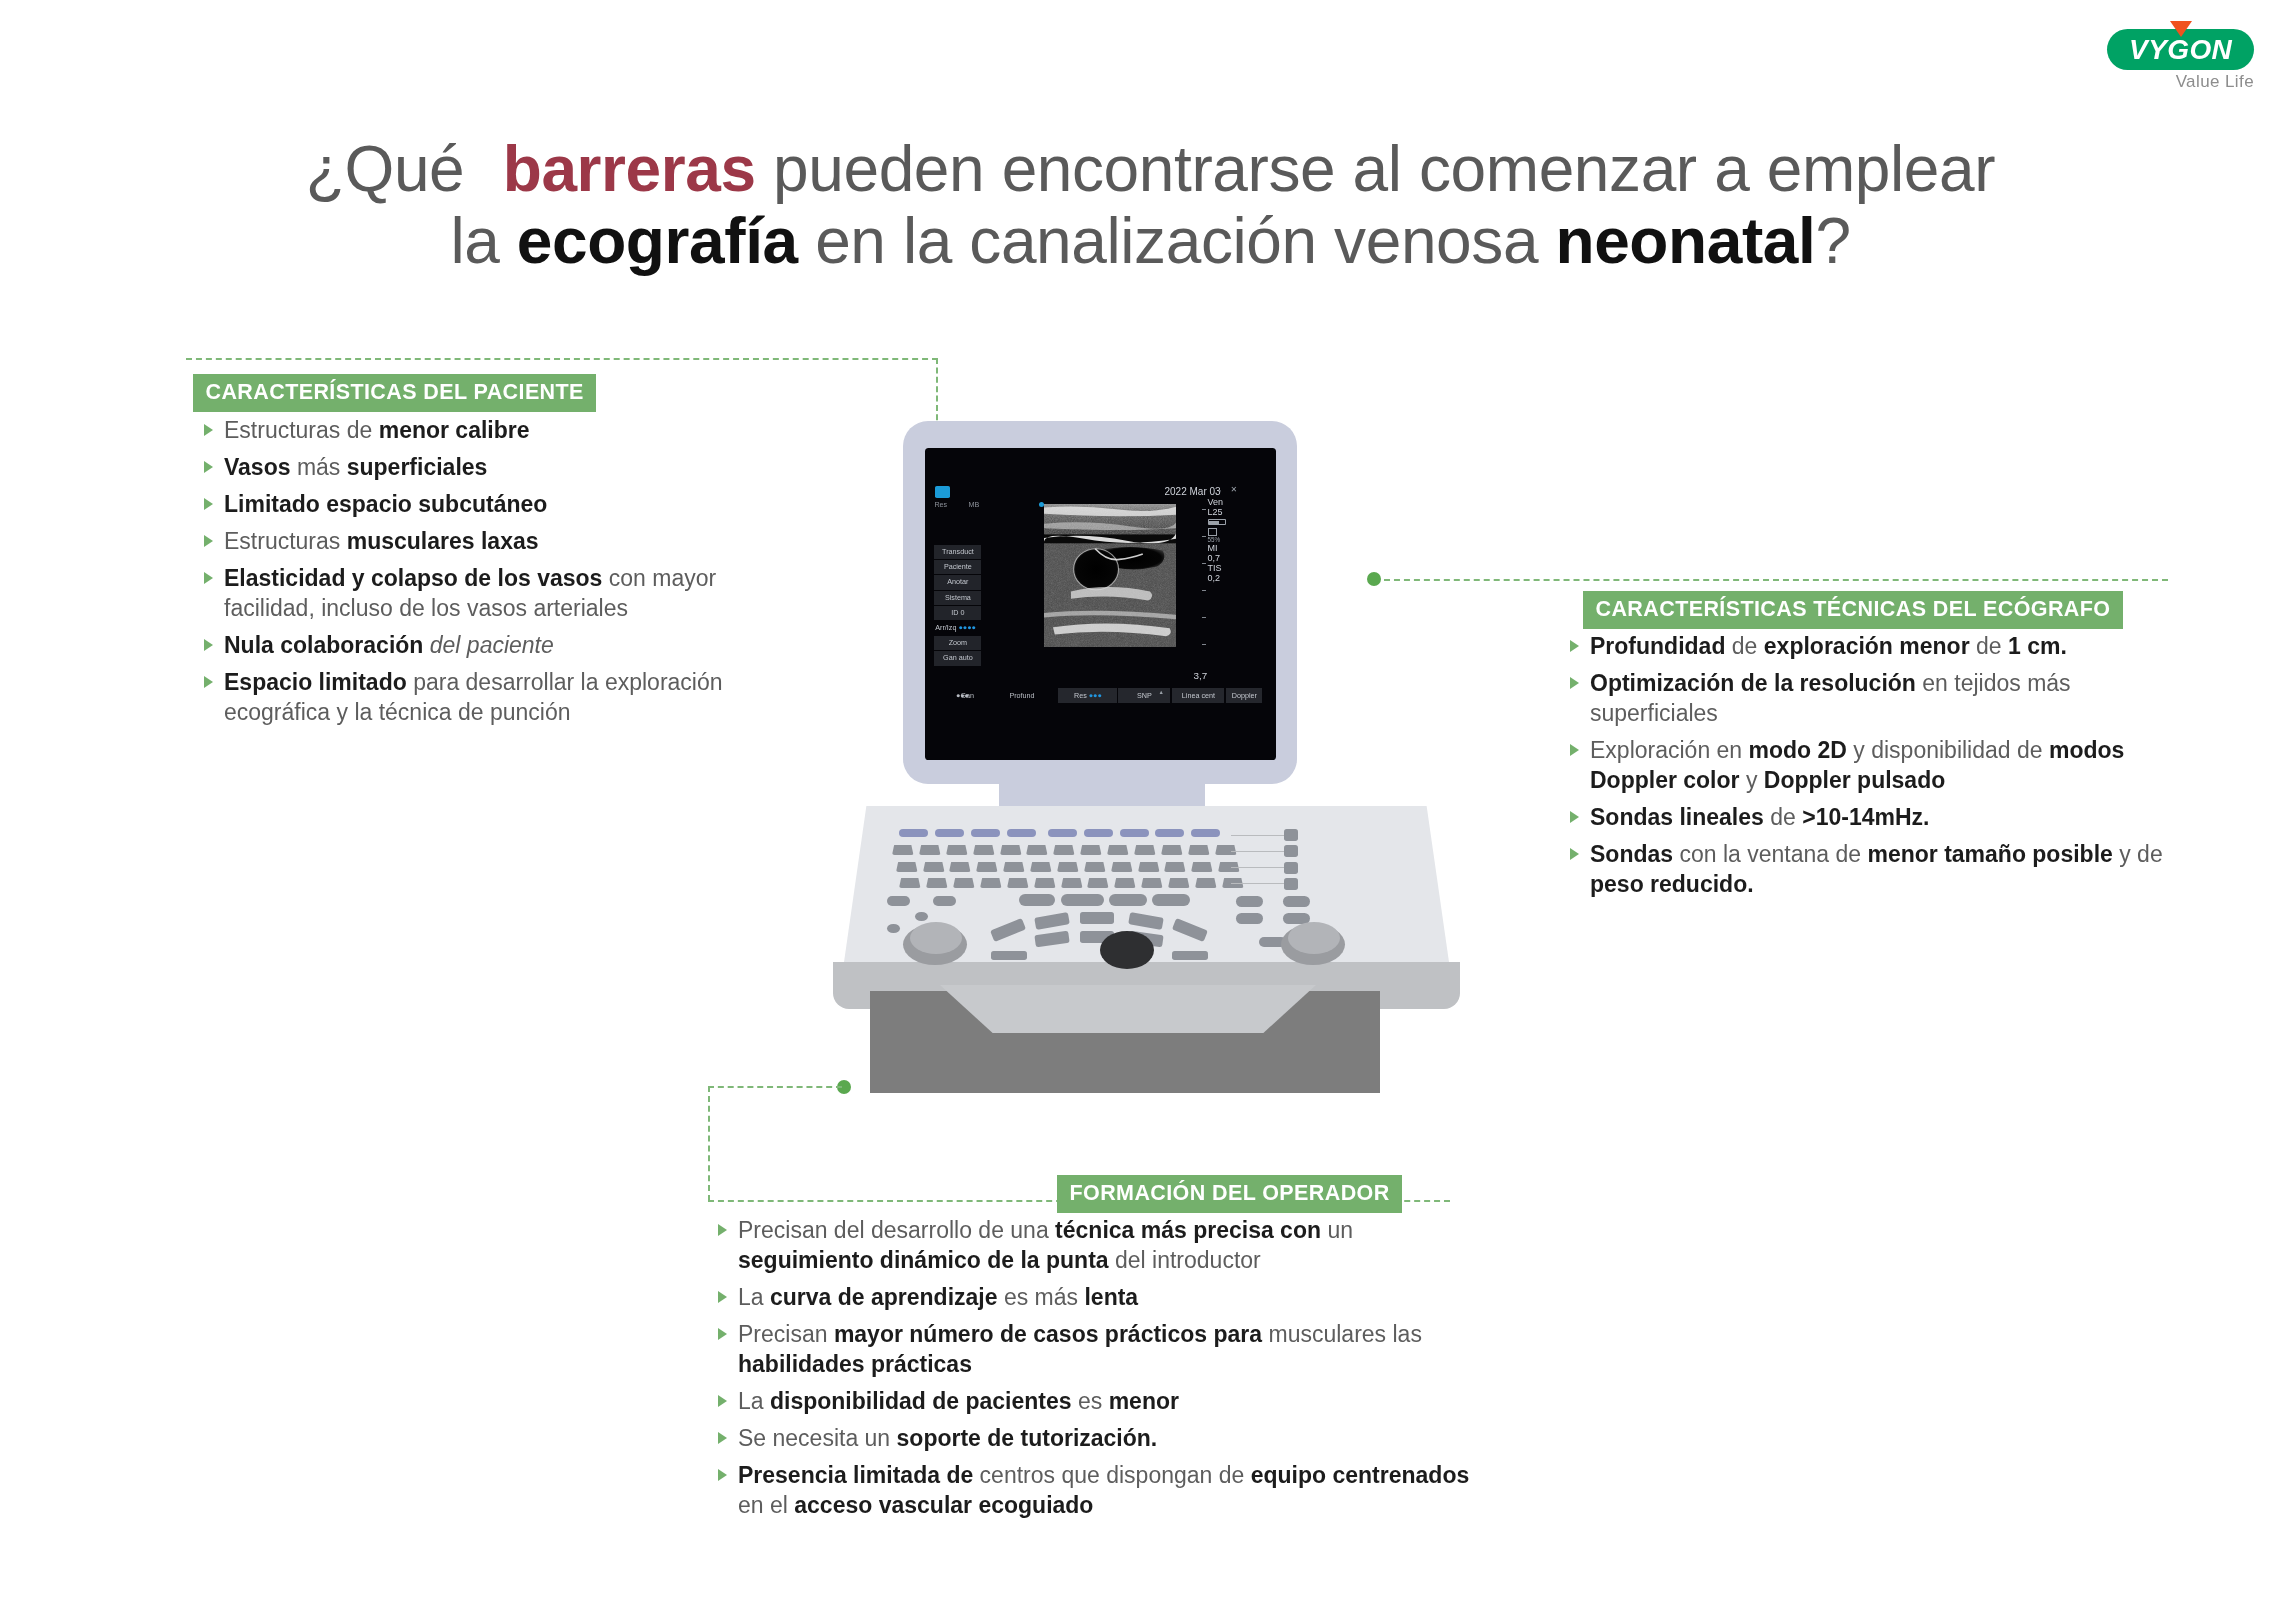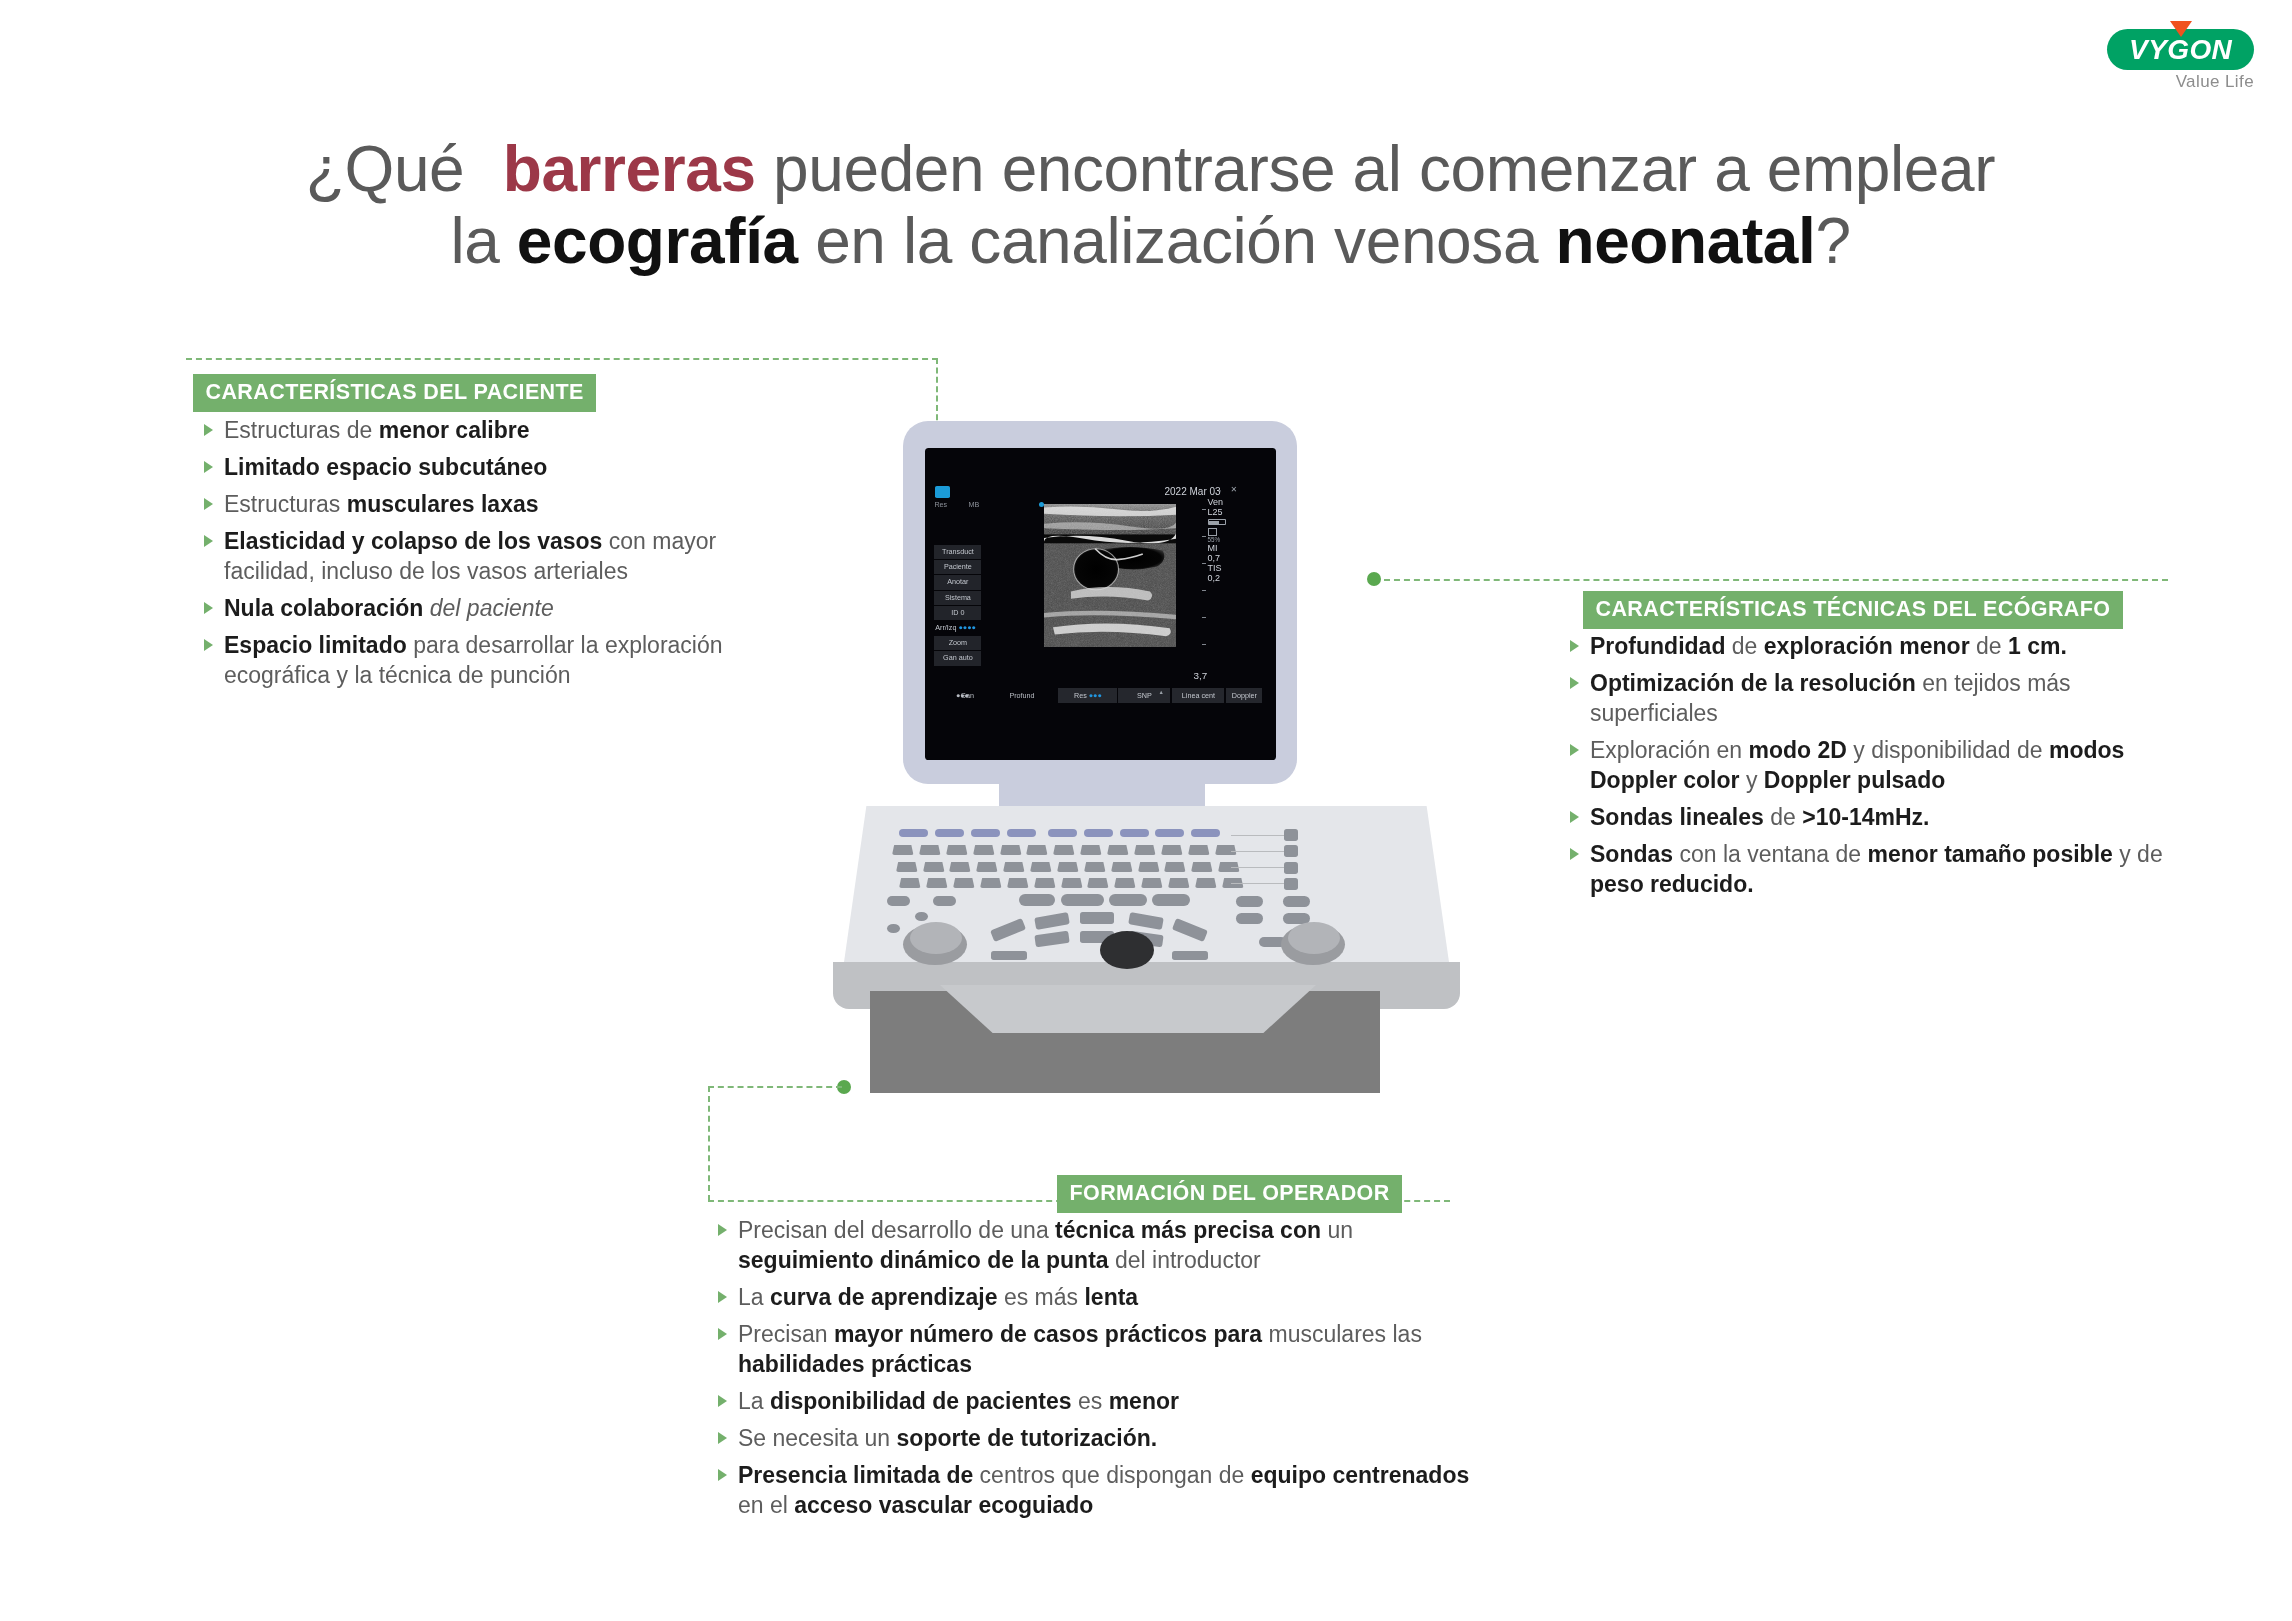--- a/index.html
+++ b/index.html
@@ -218,20 +218,21 @@
   <div class="dash-h" style="left:1384px; top:579px; width:784px;"></div>
 
   <div class="node-dot" style="left:837px; top:1080px;"></div>
   <div class="dash-h" style="left:708px; top:1086px; width:134px;"></div>
   <div class="dash-v" style="left:708px; top:1086px; height:115px;"></div>
   <div class="dash-h" style="left:708px; top:1200px; width:742px;"></div>
 
   <div class="badge" style="left:193px; top:374px;">CARACTERÍSTICAS DEL PACIENTE</div>
   <div class="bullets" id="list-patient" style="left:199px; top:416px; width:591px;">
       <div class="bullet-row"><span>Estructuras de </span><b>menor calibre</b></div>
+      <div class="bullet-row"><b>Vasos</b><span> más </span><b>superficiales</b></div>
       <div class="bullet-row"><b>Limitado espacio subcutáneo</b></div>
       <div class="bullet-row"><span>Estructuras </span><b>musculares laxas</b></div>
       <div class="bullet-row"><b>Elasticidad y colapso de los vasos</b><span> con mayor facilidad, incluso de los vasos arteriales</span></div>
       <div class="bullet-row"><b>Nula colaboración</b><span> </span><i>del paciente</i></div>
       <div class="bullet-row"><b>Espacio limitado</b><span> para desarrollar la exploración ecográfica y la técnica de punción</span></div>
     </div>
 
   <div class="badge" style="left:1583px; top:591px;">CARACTERÍSTICAS TÉCNICAS DEL ECÓGRAFO</div>
   <div class="bullets" id="list-technical" style="left:1565px; top:632px; width:627px;">
       <div class="bullet-row"><b>Profundidad</b><span> de </span><b>exploración menor</b><span> de </span><b>1 cm.</b></div>

